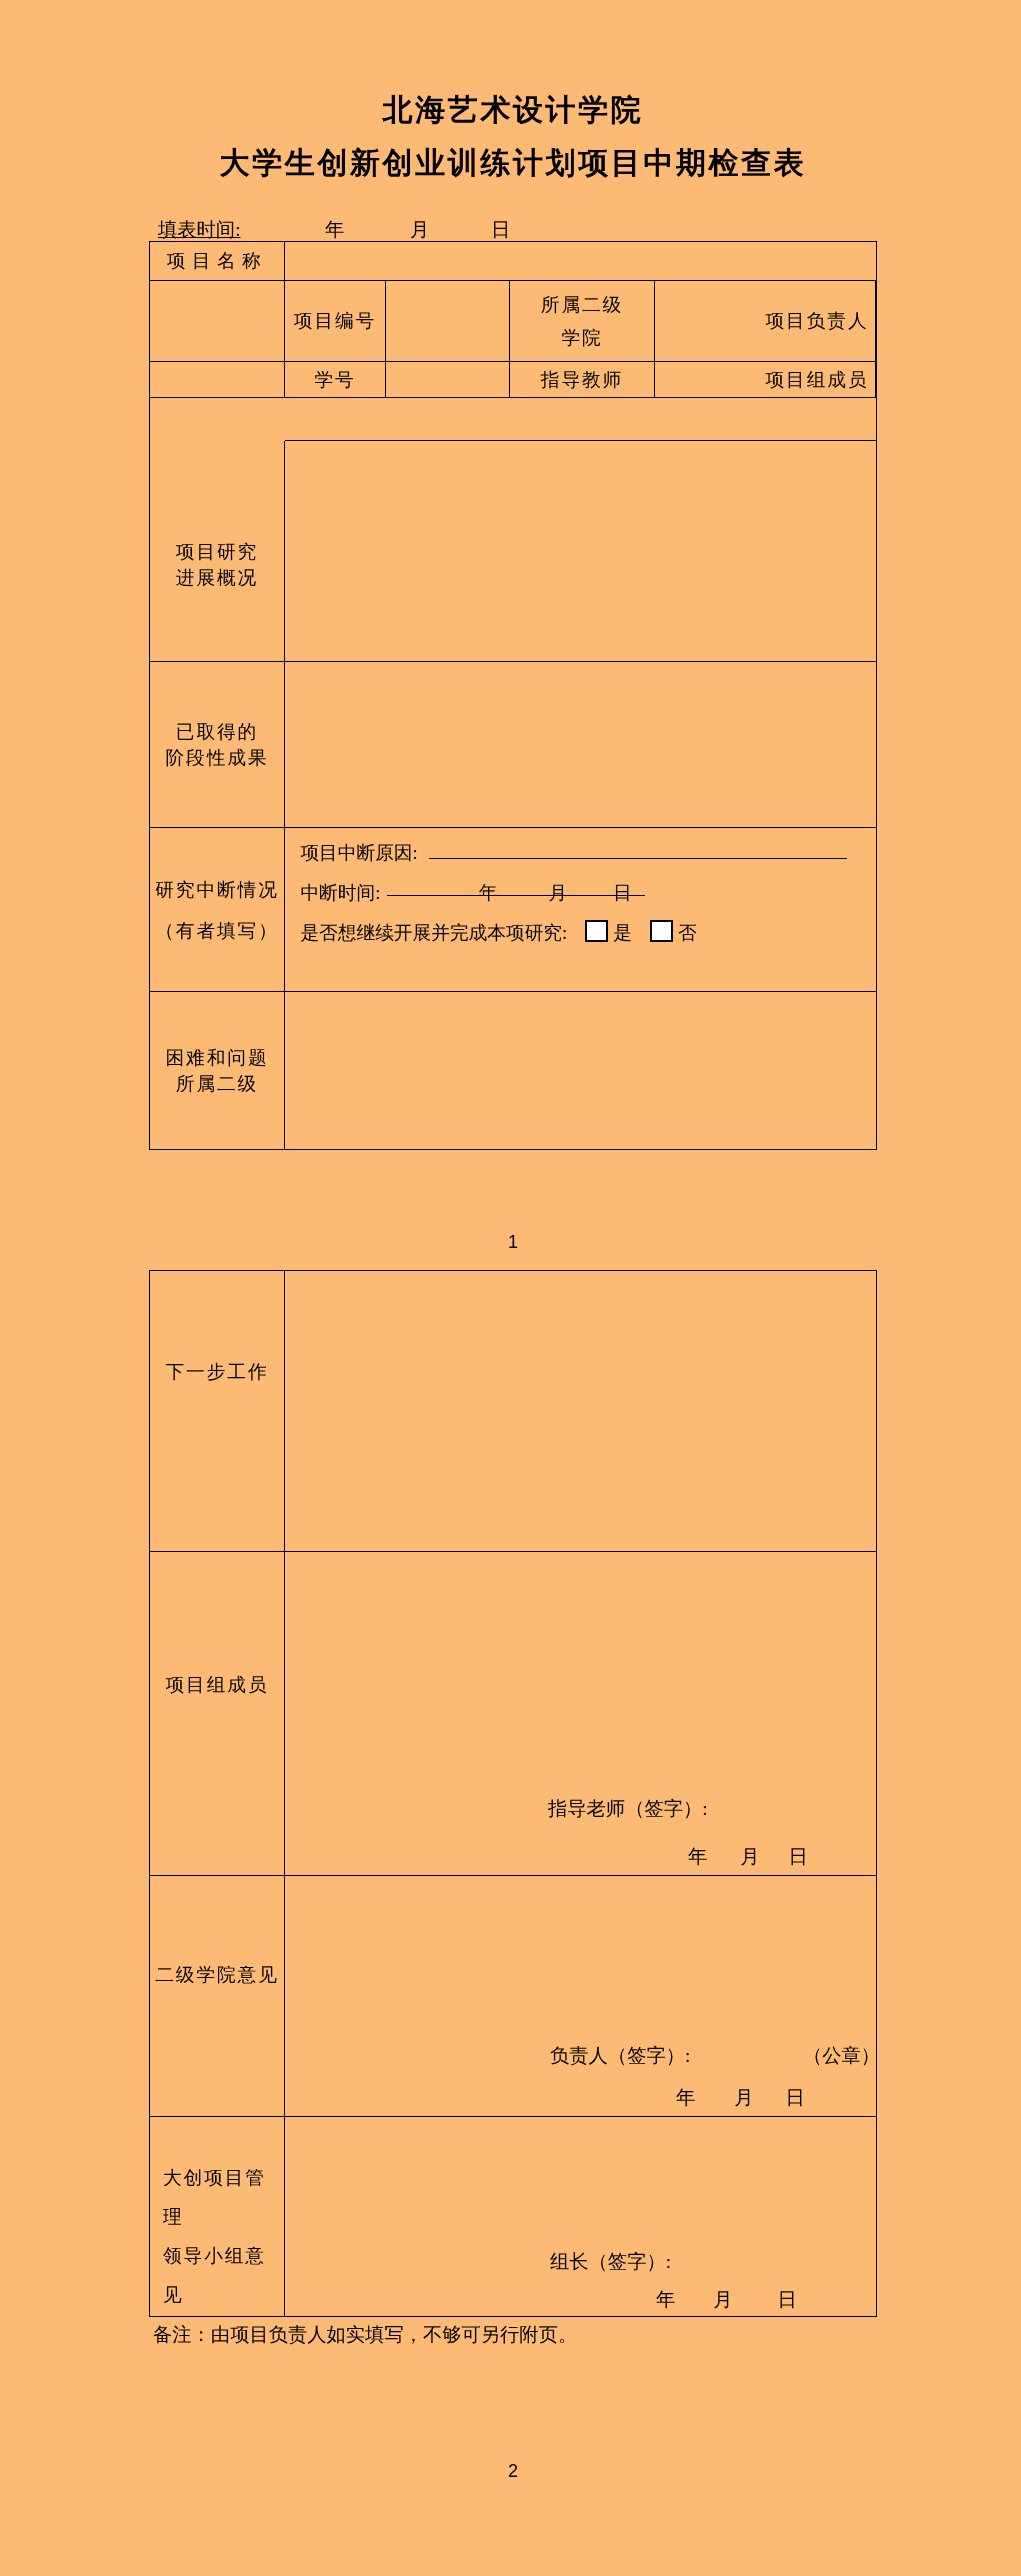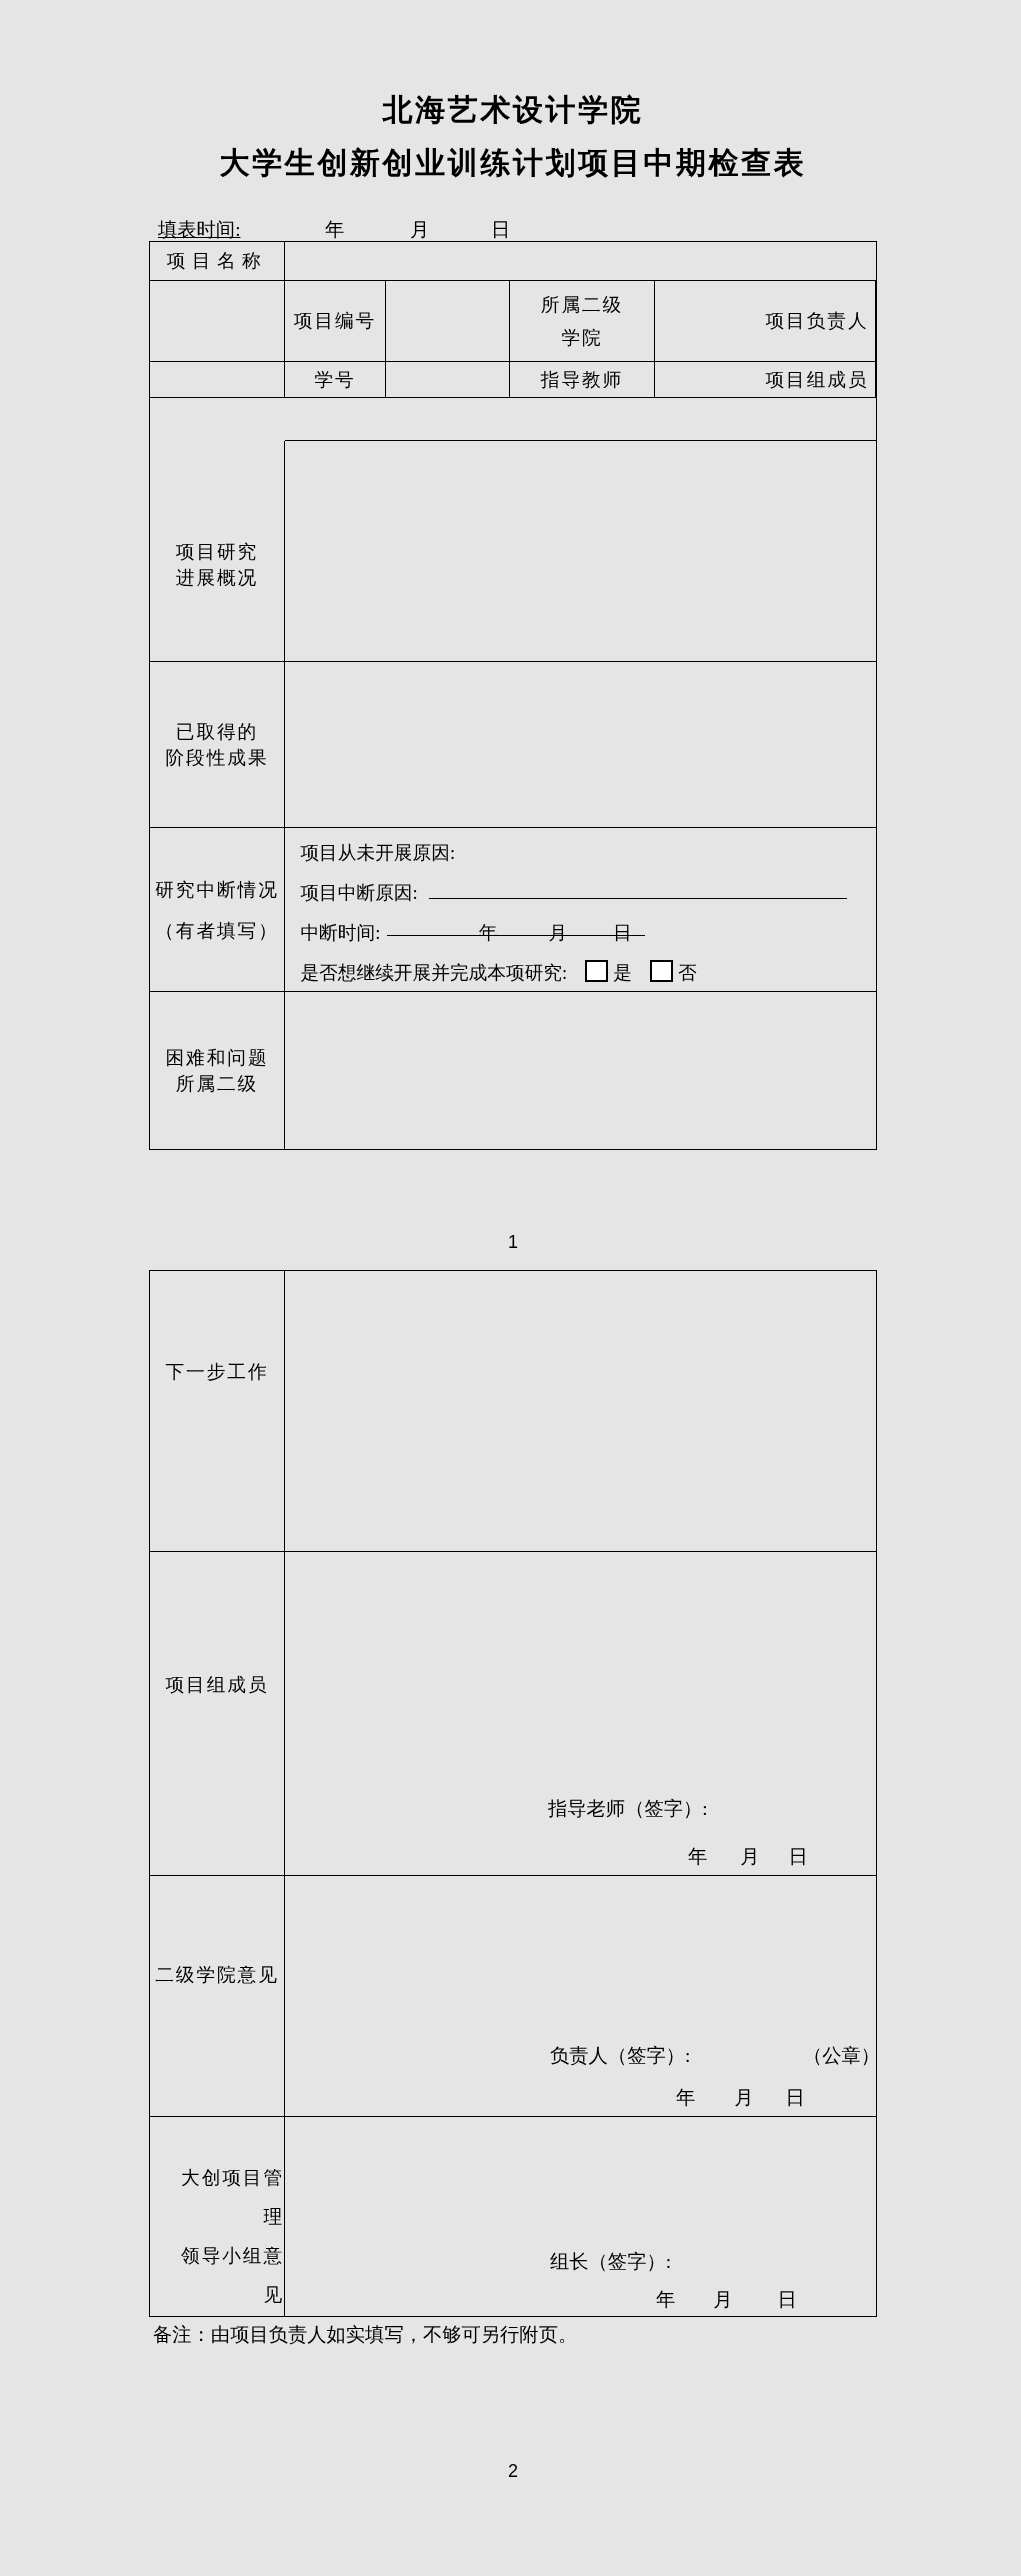--- a/index.html
+++ b/index.html
@@ -1,20 +1,20 @@
 <!DOCTYPE html>
 <html style="font-size:10.3px"><head>
 <meta charset="utf-8">
 <style>
   html, body { margin: 0; padding: 0; background: #ffffff; }
   .page {
     position: relative;
     width: 1021px;
     height: 2576px;
-    background: #e5e5e5;
+    background: #fdba74;
     color: #000000;
     font-family: "Liberation Serif", "DejaVu Serif", serif;
     overflow: hidden;
   }
   .title {
     position: absolute;
     left: 149px;
     width: 728px;
     text-align: center;
     font-size: 30px;
@@ -59,21 +59,21 @@
     position: relative;
   }
   .ec { border-right: none; }
   .er { border-bottom: none; }
   .span5 { grid-column: 2 / 7; }
   .lbl {
     display: flex;
     flex-direction: column;
     align-items: center;
     justify-content: center;
-    text-align: right;
+    text-align: left;
     font-size: 18.7px;
     letter-spacing: 1.9px;
     line-height: 26px;
   }
   .ls10 { letter-spacing: 6.4px; }
   .lh52 { line-height: 33px; }
   .lh60 { line-height: 39px; }
   .lh64 { line-height: 41px; }
   .up60 > div { transform: translateY(-39px); }
   .up45 > div { transform: translateY(-29px); }
@@ -204,23 +204,20 @@
       <div>阶段性成果</div>
     </div>
     <div class="c ec span5"></div>
 
     <div class="c lbl lh64">
       <div>研究中断情况</div>
       <div>（有者填写）</div>
     </div>
     <div class="c ec span5 int-cell">
       <div>
-        <span>项目从未开展原因:</span>
-      </div>
-      <div>
         <span>项目中断原因:</span><span class="uline uline-long"></span>
       </div>
       <div>
         <span>中断时间:</span><span class="uline uline-date"><span class="ud-year">年</span><span class="ud-month">月</span><span class="ud-day">日</span></span>
       </div>
       <div>
         <span>是否想继续开展并完成本项研究:</span><span class="chk"></span><span>是</span><span class="chk"></span><span>否</span>
       </div>
     </div>
 

